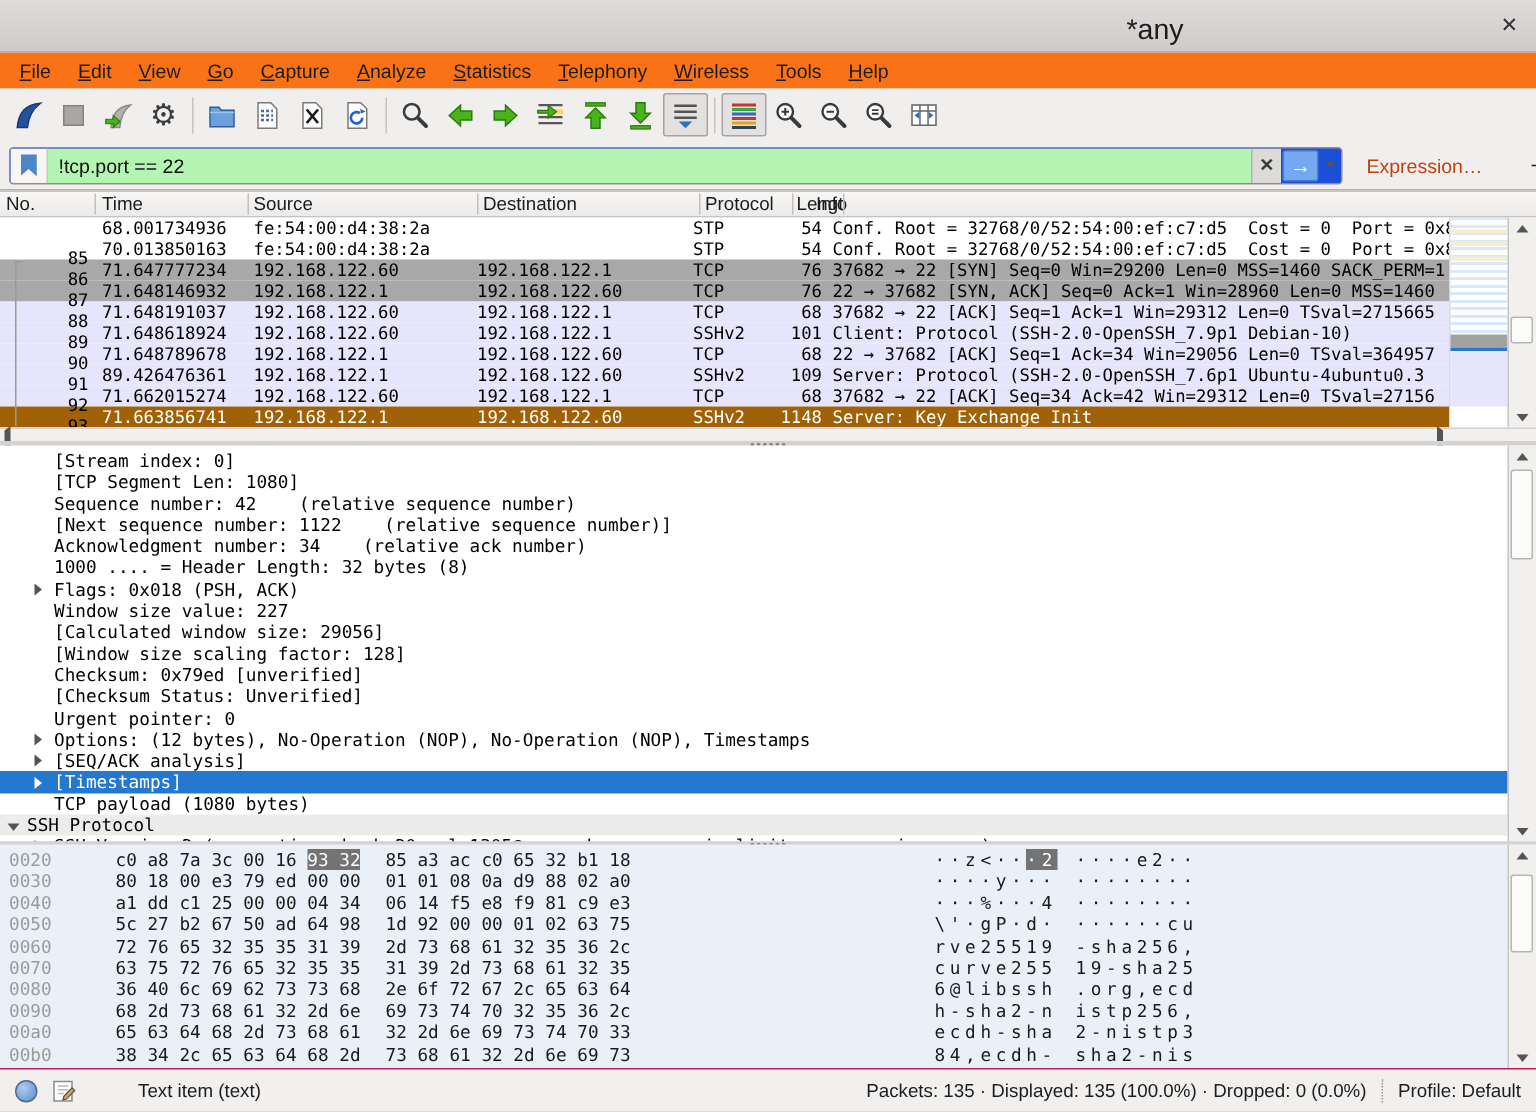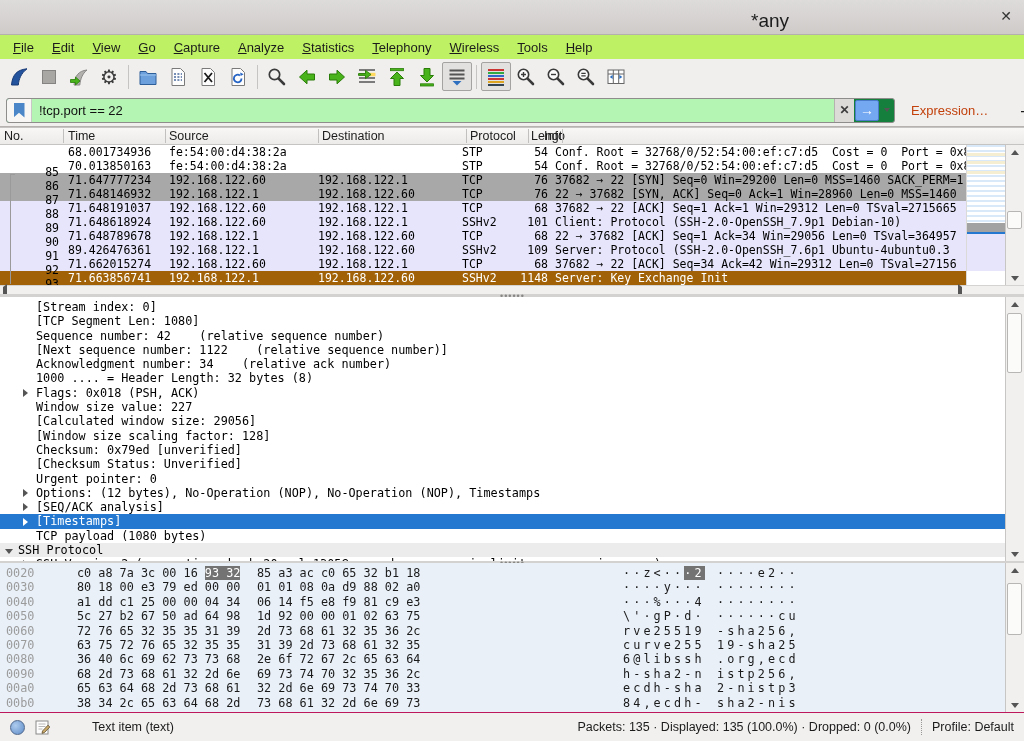--- a/index.html
+++ b/index.html
@@ -6,33 +6,33 @@
   html,body { width:1024px; height:741px; overflow:hidden; }
   body { font-family:"Liberation Sans", sans-serif; background:#d6d3d1; position:relative; }
   .win { position:absolute; inset:0; display:flex; flex-direction:column; }
 
   
   .titlebar { height:35px; background:linear-gradient(#dedcdb,#cecbc9); border-bottom:1px solid #b3b0ae; position:relative; flex:none; }
   .title { position:absolute; left:770px; top:10px; transform:translateX(-50%); font-size:19px; color:#1c1c1c; }
   .win-close { position:absolute; right:12px; top:8px; font-size:14px; color:#333; cursor:default; }
 
   
-  .menubar { height:24px; background:#bef264; display:flex; align-items:center; padding-left:4px; flex:none; }
+  .menubar { height:24px; background:#f97316; display:flex; align-items:center; padding-left:4px; flex:none; }
   .mitem { font-size:13px; color:#1c1c1c; padding:3px 9px; }
 
   
   .toolbar { height:35px; background:#f0efee; display:flex; align-items:center; padding-left:4px; flex:none; }
   .tbtn { width:30px; height:29px; display:flex; align-items:center; justify-content:center; border:1px solid transparent; border-radius:2px; }
   .tbtn.pressed { background:#e3e1df; border-color:#a5a3a1; }
   .tsep { width:1px; height:24px; background:#c6c4c2; margin:0 4px; flex:none; }
   .glyph { font-size:20px; color:#3c3c3c; line-height:1; }
 
   
   .filterbar { height:33px; background:#f0efee; border-bottom:1px solid #b5b2b0; display:flex; align-items:center; padding:0 6px; flex:none; }
-  .filter-box { width:889px; height:25px; border:1px solid #8f8d8b; border-radius:3px; background:#15803d; display:flex; overflow:hidden; flex:none; }
+  .filter-box { width:889px; height:25px; border:1px solid #8f8d8b; border-radius:3px; background:#1d4ed8; display:flex; overflow:hidden; flex:none; }
   .fb-bookmark { width:25px; background:#f7f6f5; border-right:1px solid #c9c7c5; display:flex; align-items:center; justify-content:center; flex:none; }
   .bookmark-shape { width:11px; height:15px; background:#4a86c8; clip-path:polygon(0 0,100% 0,100% 100%,50% 68%,0 100%); }
   .fb-value { flex:1; background:#b4f5b4; font-size:13px; color:#111; padding-left:7px; line-height:23px; white-space:pre; overflow:hidden; }
   .fb-clear { width:20px; background:#dddbd8; border-left:1px solid #b5b3b0; color:#3c3c3c; font-size:12px; font-weight:bold; display:flex; align-items:center; justify-content:center; flex:none; }
   .fb-apply { width:24px; background:#74a9f2; border:1px solid #4a7ac8; border-radius:2px; margin:1px; color:#fff; font-size:14px; font-weight:bold; display:flex; align-items:center; justify-content:center; flex:none; }
   .fb-drop { width:14px; display:flex; align-items:center; justify-content:center; flex:none; }
   .caret-down { width:0; height:0; border-left:3.5px solid transparent; border-right:3.5px solid transparent; border-top:4.5px solid #555; }
   .expr-label { font-size:13px; color:#c2410c; margin-left:16px; }
   .fb-vsep { width:1px; height:18px; background:#c6c4c2; margin:0 12px 0 14px; }
   .fb-plus { font-size:15px; color:#1c1c1c; padding:0 6px; }

